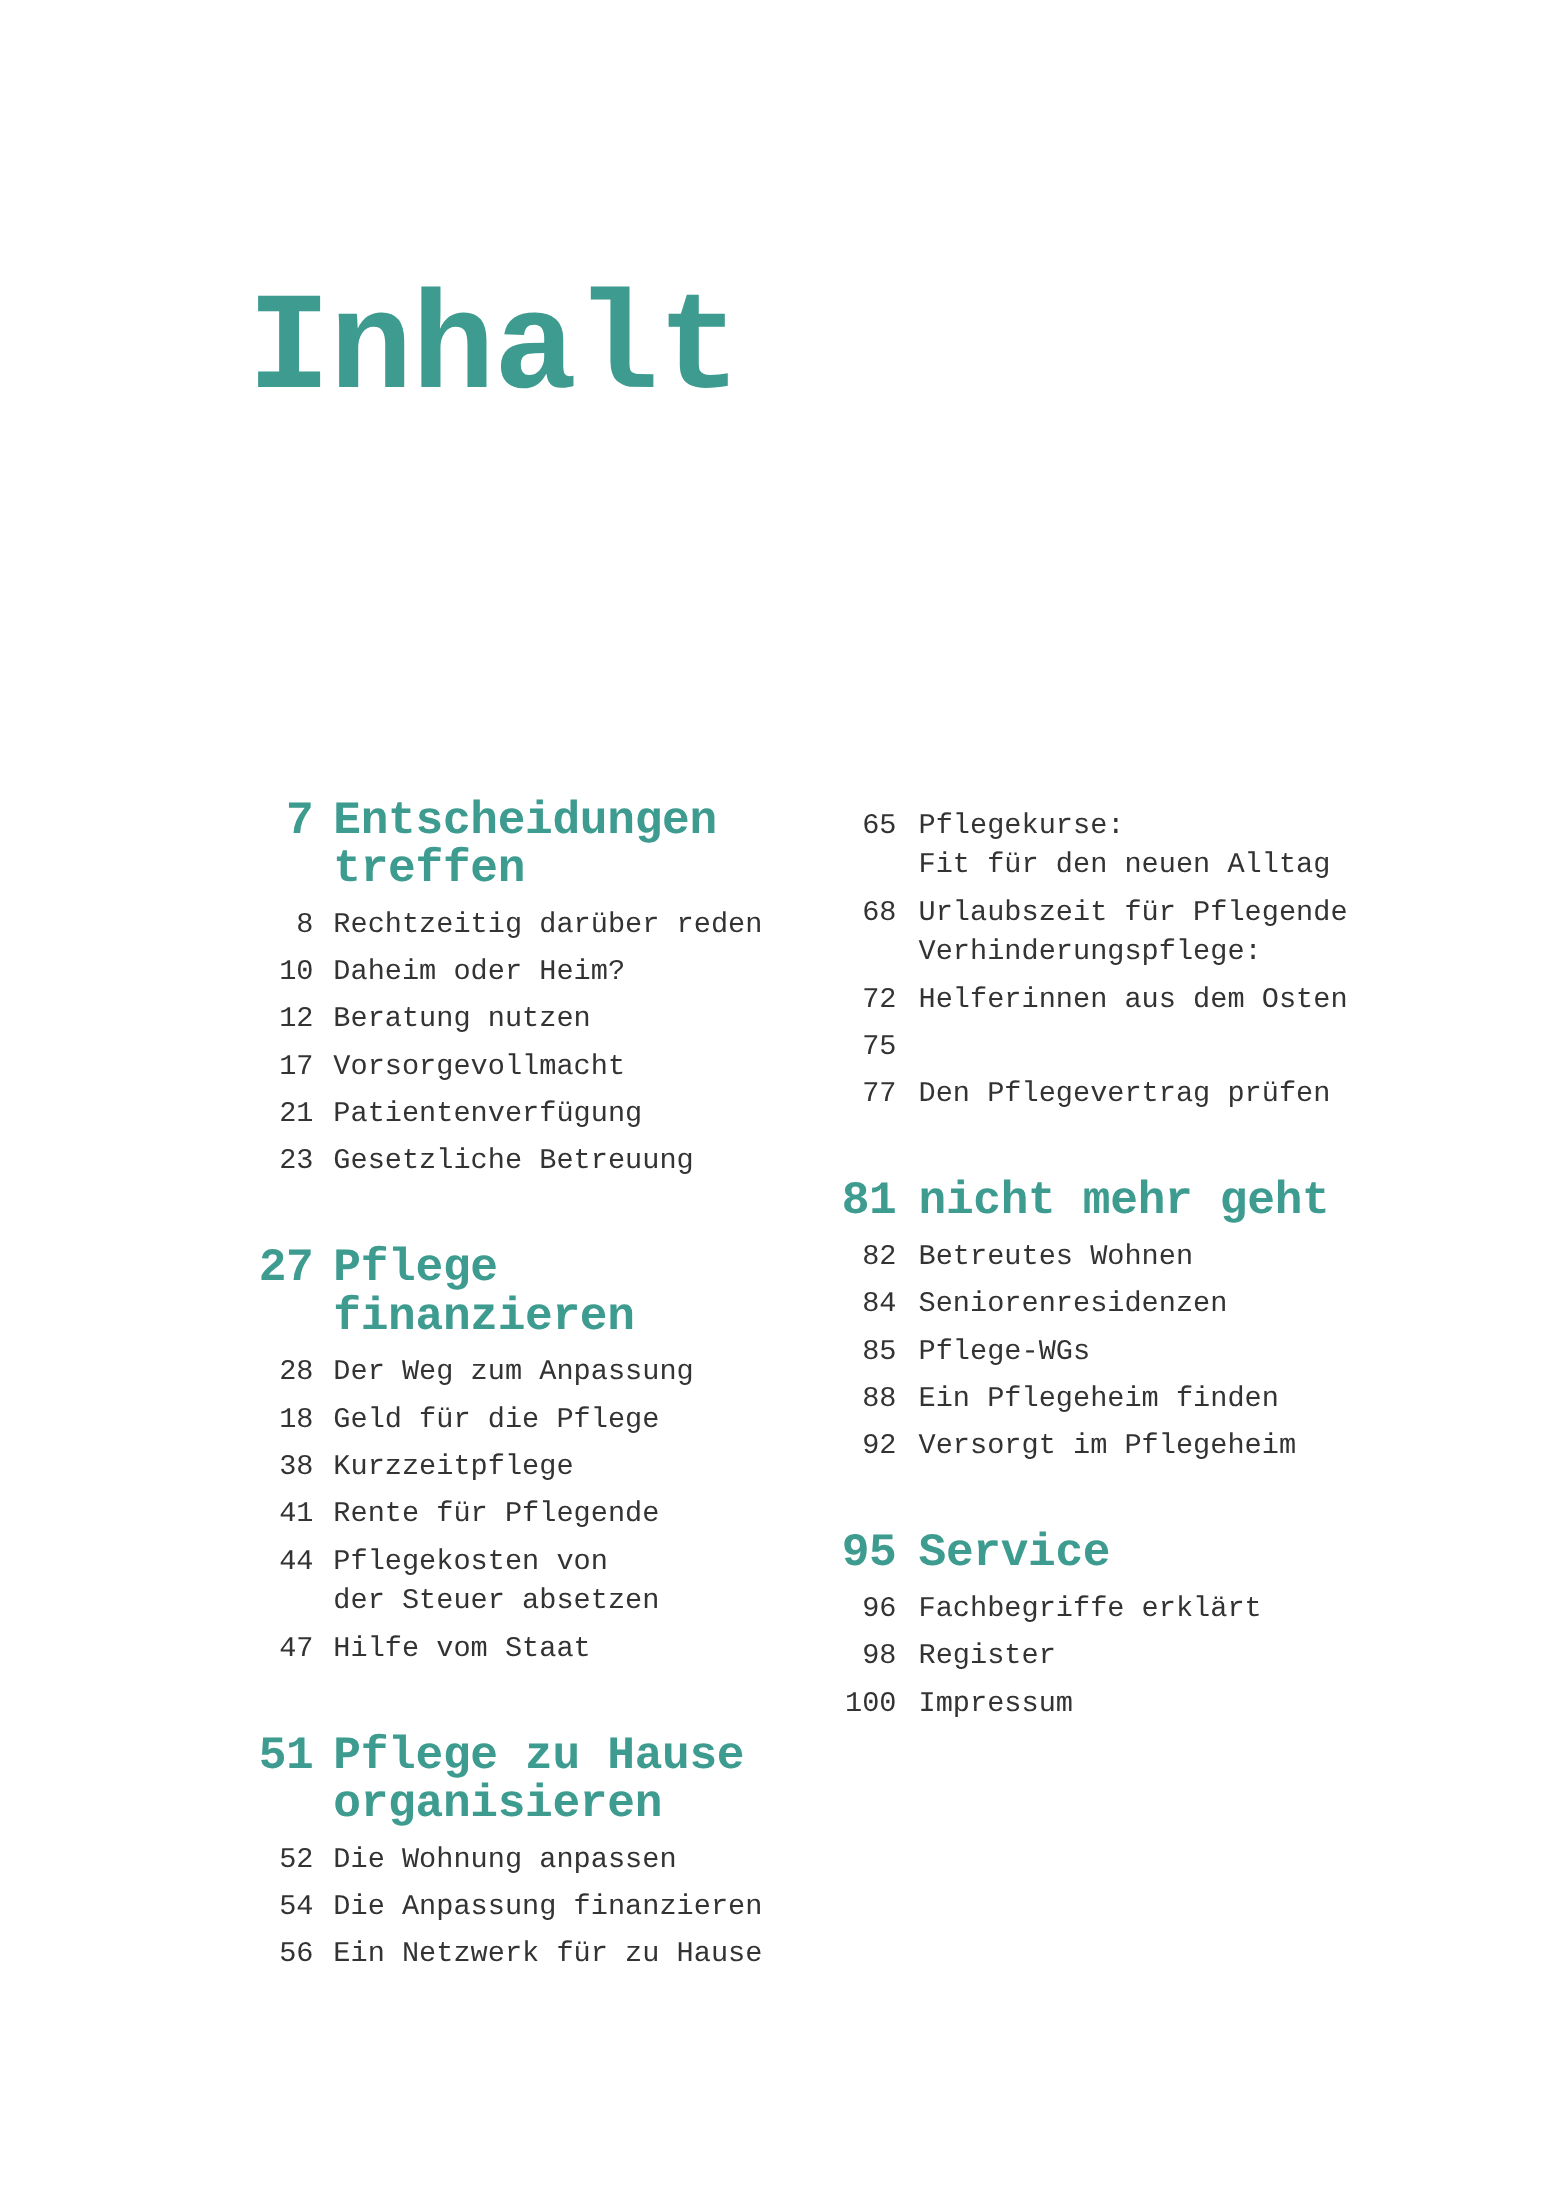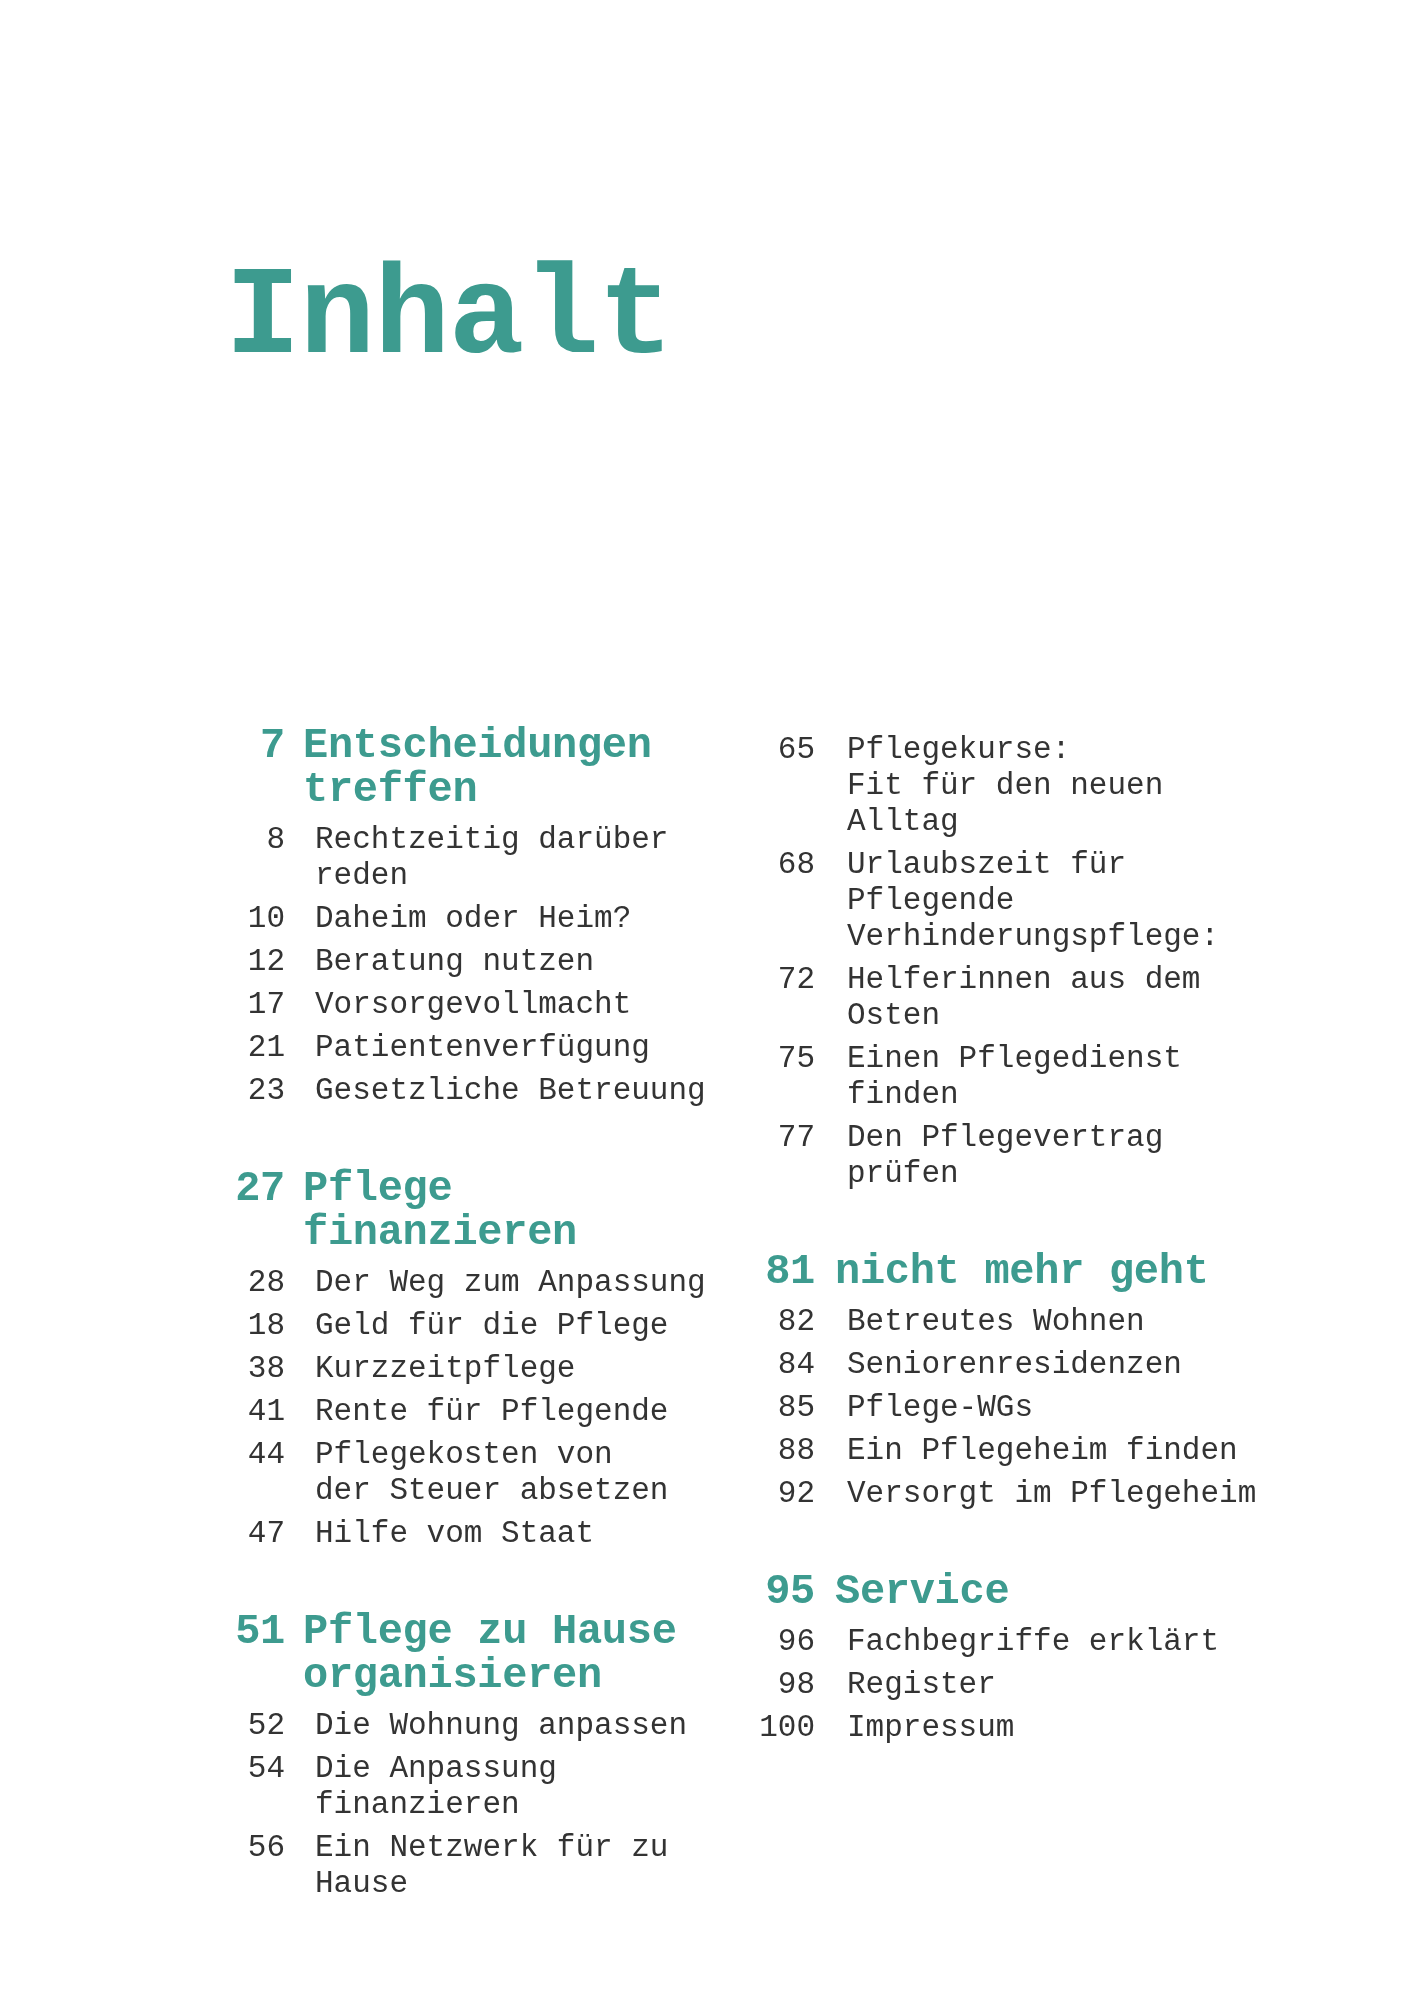--- a/index.html
+++ b/index.html
@@ -42,26 +42,25 @@
   .col-right{
     left:700px;
     top:732px;
     width:580px;
   }
   .row{
     display:flex;
     align-items:flex-start;
   }
   .row.entry{
-    font-size:31px;
+    font-size:26px;
     line-height:36px;
     margin:0 0 7px 0;
     color:var(--text);
     font-weight:400;
-    gap:12px;
   }
   .row.section{
     font-size:42px;
     line-height:44px;
     font-weight:700;
     color:var(--accent);
     margin:58px 0 10px 0;
     letter-spacing:-0.3px;
   }
   .row:first-child{
@@ -216,23 +215,20 @@
         </div>
       </div>
       <div class="row entry">
         <div class="num">72</div>
         <div class="label">
           <div class="line">Helferinnen aus dem Osten</div>
         </div>
       </div>
       <div class="row entry">
         <div class="num">75</div>
-        <div class="label">
-          <div class="line">Einen Pflegedienst finden</div>
-        </div>
       </div>
       <div class="row entry">
         <div class="num">77</div>
         <div class="label">
           <div class="line">Den Pflegevertrag prüfen</div>
         </div>
       </div>
       <div class="row section">
         <div class="num">81</div>
         <div class="label">

